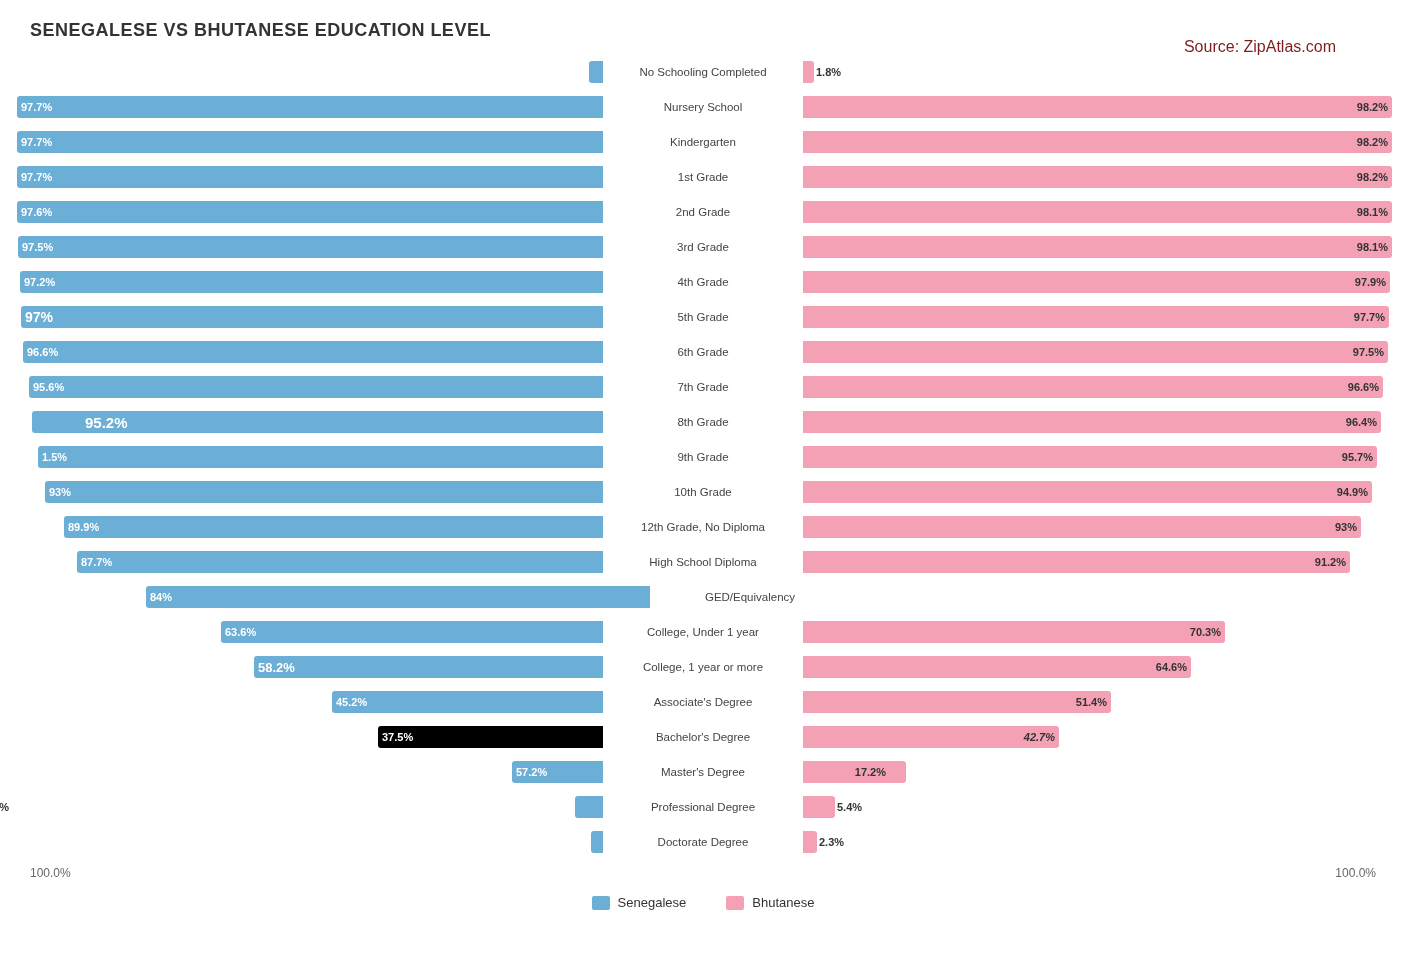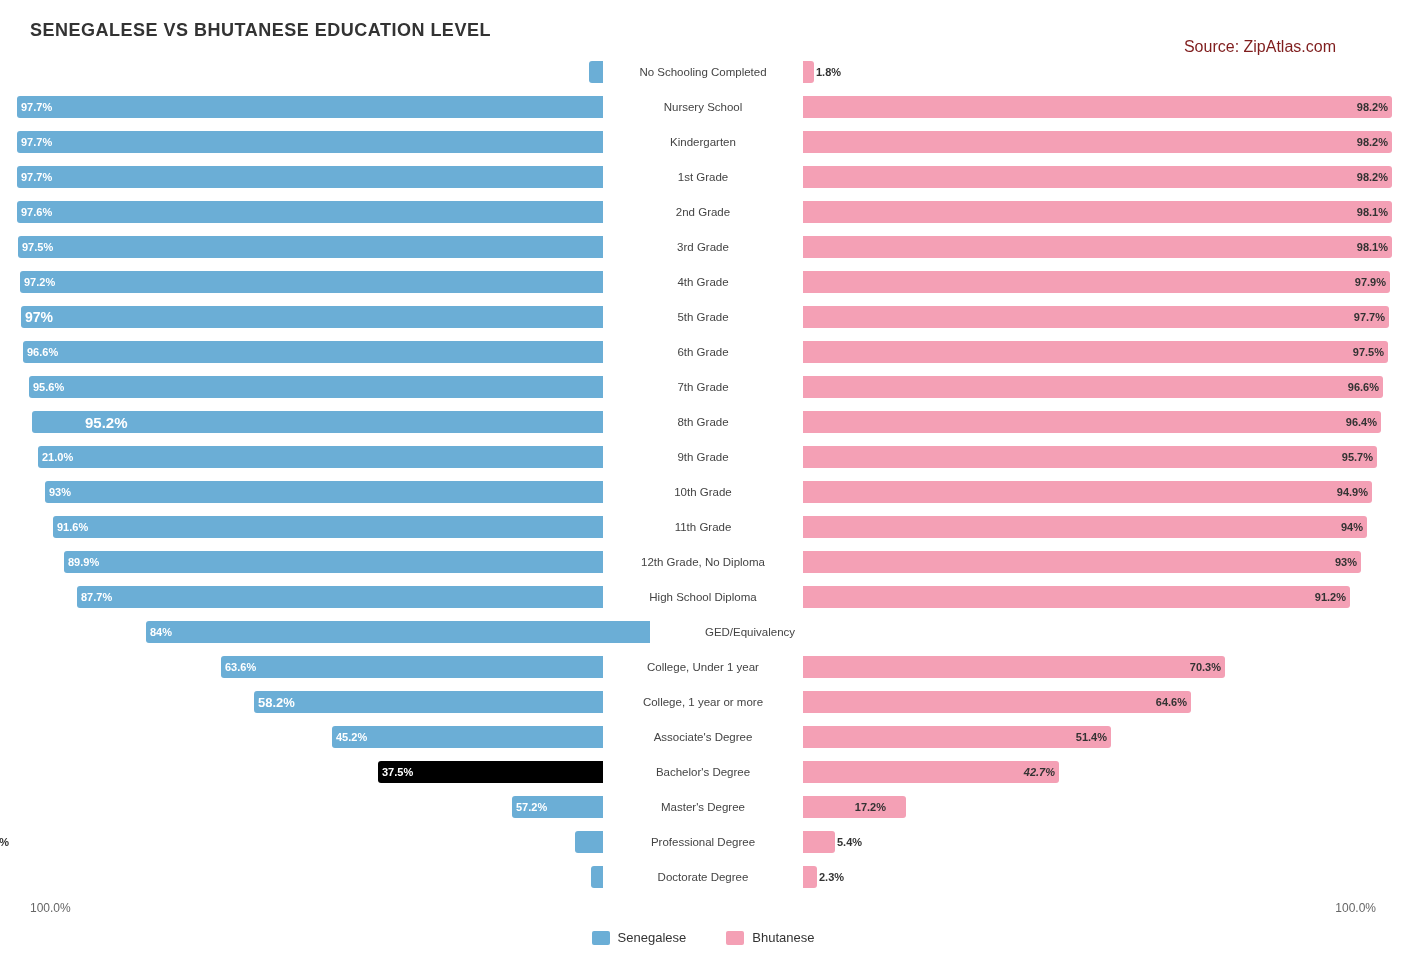--- a/index.html
+++ b/index.html
@@ -308,21 +308,21 @@
     <div class="right-section" style="width:620px;">
       <div class="bar-right" style="width:578px; background:#f4a0b5;">
         <span style="position:absolute;right:4px;font-size:11px;font-weight:bold;color:#333;">96.4%</span>
       </div>
 
     </div>
   </div>
         <div class="bar-row">
     <div class="left-section" style="width:620px;">
       <div class="bar-left" style="width:565px; background:#6baed6;">
-        <span class="val-inside" style="position:absolute;left:4px;font-size:11px;font-weight:bold;color:#fff;">21.0%</span>
+        <span class="val-inside" style="position:absolute;left:4px;font-size:11px;font-weight:bold;color:#fff;">1.5%</span>
       </div>
 
     </div>
     <div class="label-center">9th Grade</div>
     <div class="right-section" style="width:620px;">
       <div class="bar-right" style="width:574px; background:#f4a0b5;">
         <span style="position:absolute;right:4px;font-size:11px;font-weight:bold;color:#333;">95.7%</span>
       </div>
 
     </div>
@@ -331,35 +331,20 @@
     <div class="left-section" style="width:620px;">
       <div class="bar-left" style="width:558px; background:#6baed6;">
         <span class="val-inside" style="position:absolute;left:4px;font-size:11px;font-weight:bold;color:#fff;">93%</span>
       </div>
 
     </div>
     <div class="label-center">10th Grade</div>
     <div class="right-section" style="width:620px;">
       <div class="bar-right" style="width:569px; background:#f4a0b5;">
         <span style="position:absolute;right:4px;font-size:11px;font-weight:bold;color:#333;">94.9%</span>
-      </div>
-
-    </div>
-  </div>
-        <div class="bar-row">
-    <div class="left-section" style="width:620px;">
-      <div class="bar-left" style="width:550px; background:#6baed6;">
-        <span class="val-inside" style="position:absolute;left:4px;font-size:11px;font-weight:bold;color:#fff;">91.6%</span>
-      </div>
-
-    </div>
-    <div class="label-center">11th Grade</div>
-    <div class="right-section" style="width:620px;">
-      <div class="bar-right" style="width:564px; background:#f4a0b5;">
-        <span style="position:absolute;right:4px;font-size:11px;font-weight:bold;color:#333;">94%</span>
       </div>
 
     </div>
   </div>
         <div class="bar-row">
     <div class="left-section" style="width:620px;">
       <div class="bar-left" style="width:539px; background:#6baed6;">
         <span class="val-inside" style="position:absolute;left:4px;font-size:11px;font-weight:bold;color:#fff;">89.9%</span>
       </div>
 

